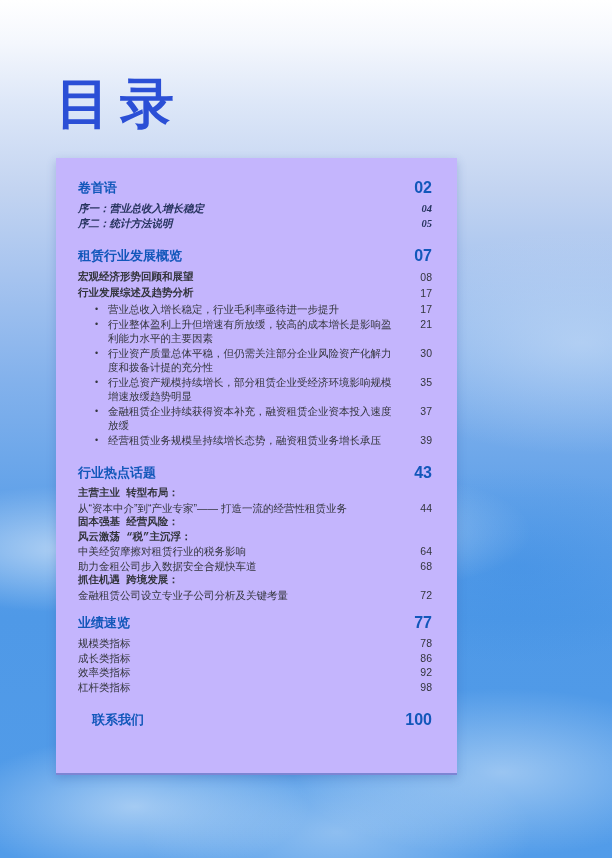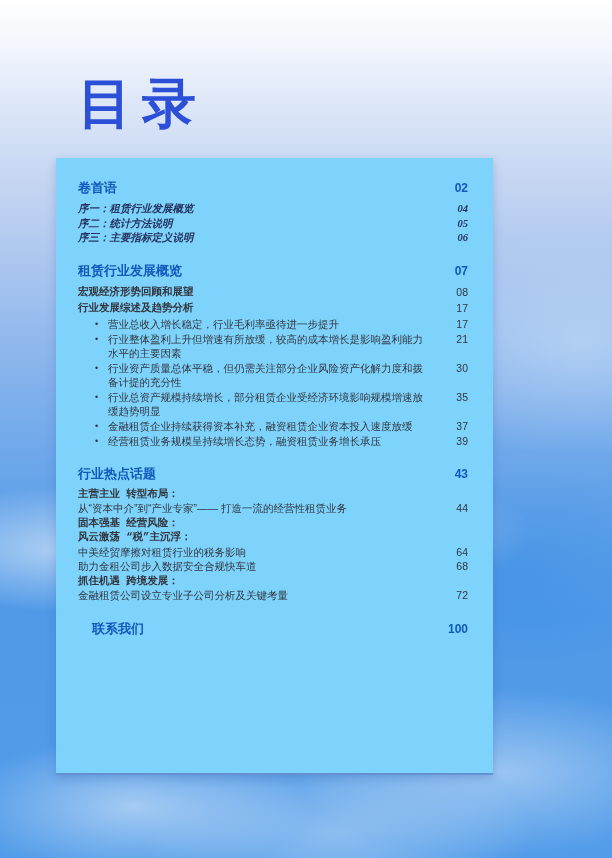--- a/index.html
+++ b/index.html
@@ -18,41 +18,41 @@
       radial-gradient(ellipse 240px 90px at 10% 64%,  rgba(255,255,255,.50), rgba(255,255,255,0) 70%),
       radial-gradient(ellipse 260px 110px at 42% 76%, rgba(255,255,255,.45), rgba(255,255,255,0) 70%),
       radial-gradient(ellipse 300px 120px at 82% 90%, rgba(255,255,255,.42), rgba(255,255,255,0) 70%),
       radial-gradient(ellipse 250px 100px at 22% 94%, rgba(255,255,255,.48), rgba(255,255,255,0) 70%),
       radial-gradient(ellipse 200px 80px at 64% 62%,  rgba(255,255,255,.30), rgba(255,255,255,0) 70%),
       radial-gradient(ellipse 320px 160px at 95% 40%, rgba(205,225,248,.55), rgba(255,255,255,0) 70%),
       radial-gradient(ellipse 280px 120px at 55% 97%, rgba(255,255,255,.35), rgba(255,255,255,0) 70%),
       radial-gradient(ellipse 260px 140px at 85% 66%, rgba(40,130,225,.28), rgba(40,130,225,0) 70%);
   }
   .page-title {
-    position:absolute; left:78px; top:68px;
+    position:absolute; left:56px; top:68px;
     font-size:54px; font-weight:900; letter-spacing:10px;
     color:#2b4fd6;
   }
   .card {
-    position:absolute; left:56px; top:158px; width:437px; height:617px;
-    background:#7dd3fc;
+    position:absolute; left:56px; top:158px; width:401px; height:617px;
+    background:#c4b5fd;
     padding:22px 25px 0 22px;
     overflow:hidden;
     border-bottom:2px solid rgba(88,108,190,.65);
     box-shadow:0 3px 9px rgba(50,85,160,.28);
   }
   .sec + .sec { margin-top:18px; }
   .sec.gap-sm { margin-top:13px; }
   .sec.gap-lg { margin-top:18px;margin-left:14px; }
   .row { display:flex; justify-content:space-between; align-items:flex-start; }
   .row .t { flex:1 1 auto; padding-right:14px; }
   .row .p { flex:0 0 auto; min-width:26px; text-align:right; }
   .head { line-height:16px; margin-bottom:6px; }
   .head .t { font-size:13px; font-weight:700; color:#1257ba; }
-  .head .p { font-size:12px; font-weight:700; color:#1257ba; }
+  .head .p { font-size:16px; font-weight:700; color:#1257ba; }
   .item { font-size:10.5px; color:#33353d; margin-bottom:1px; }
   .r-sm { line-height:13.5px; }
   .r-md { line-height:15px; }
   .r-b  { line-height:14px; }
   .item.ital .t, .item.ital .p {
     font-style:italic; font-weight:700; color:#26335e;
     font-family:"Liberation Serif","DejaVu Serif",serif;
     font-size:10.5px;
   }
   .item.strong .t { font-weight:700;font-family:Liberation Mono, monospace; }
@@ -70,30 +70,26 @@
 <h1 class="page-title">目录</h1>
 
 <div class="card">
 
   <section class="sec">
     <div class="row head">
       <span class="t">卷首语</span>
       <span class="p">02</span>
     </div>
     <div class="row item ital r-sm">
-      <span class="t">序一：租赁行业发展概览</span>
+      <span class="t">序一：营业总收入增长稳定</span>
       <span class="p">04</span>
     </div>
     <div class="row item ital r-sm">
       <span class="t">序二：统计方法说明</span>
       <span class="p">05</span>
-    </div>
-    <div class="row item ital r-sm">
-      <span class="t">序三：主要指标定义说明</span>
-      <span class="p">06</span>
     </div>
   </section>
 
   <section class="sec">
     <div class="row head">
       <span class="t">租赁行业发展概览</span>
       <span class="p">07</span>
     </div>
     <div class="row item strong r-md">
       <span class="t">宏观经济形势回顾和展望</span>
@@ -161,20 +157,42 @@
     <div class="row item strong r-sm">
       <span class="t">抓住机遇 跨境发展：</span>
       <span class="p"></span>
     </div>
     <div class="row item r-sm">
       <span class="t">金融租赁公司设立专业子公司分析及关键考量</span>
       <span class="p">72</span>
     </div>
   </section>
 
+  <section class="sec gap-sm">
+    <div class="row head">
+      <span class="t">业绩速览</span>
+      <span class="p">77</span>
+    </div>
+    <div class="row item r-sm">
+      <span class="t">规模类指标</span>
+      <span class="p">78</span>
+    </div>
+    <div class="row item r-sm">
+      <span class="t">成长类指标</span>
+      <span class="p">86</span>
+    </div>
+    <div class="row item r-sm">
+      <span class="t">效率类指标</span>
+      <span class="p">92</span>
+    </div>
+    <div class="row item r-sm">
+      <span class="t">杠杆类指标</span>
+      <span class="p">98</span>
+    </div>
+  </section>
 
   <section class="sec gap-lg">
     <div class="row head">
       <span class="t">联系我们</span>
       <span class="p">100</span>
     </div>
   </section>
 
 </div>
 

